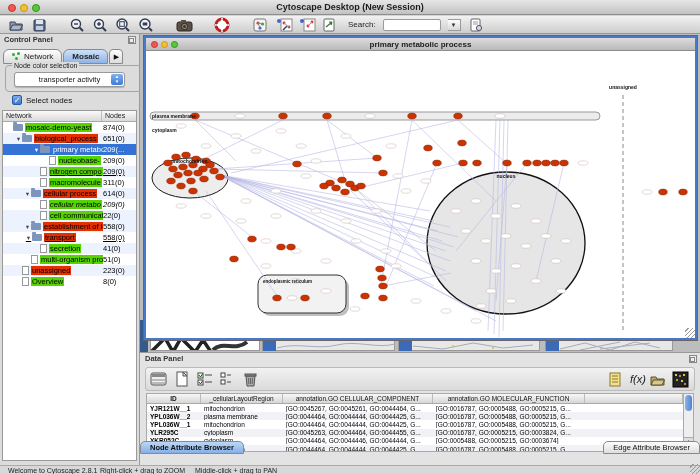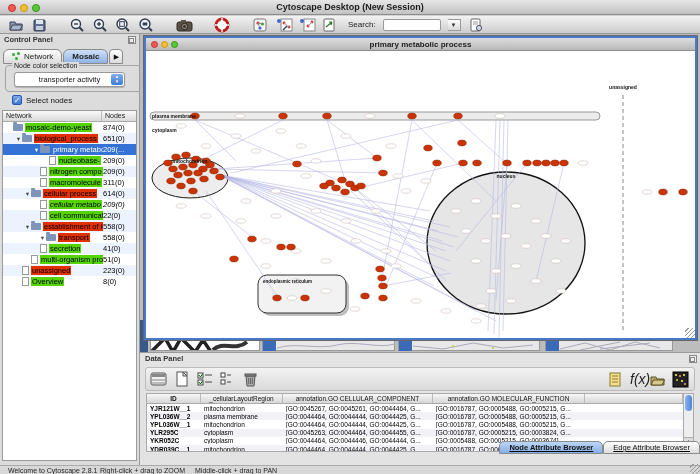--- a/index.html
+++ b/index.html
@@ -100,21 +100,21 @@
   .dp-tr div { padding:0 3px; overflow:hidden; white-space:nowrap; color:#000; }
   .c0 { width:54px; font-weight:bold; }
   .c1 { width:82px; }
   .c2 { width:150px; }
   .c3 { width:152px; }
   .c4 { flex:1; }
   .dp-scroll { position:absolute; right:6px; top:40px; width:11px; height:59px; background:#eee; border:1px solid #aaa; }
   .dp-thumb { position:absolute; left:1px; top:1px; width:7px; height:16px; border-radius:4px; background:linear-gradient(90deg,#8ab4ea,#4d84d8); }
   .dp-arrows { position:absolute; left:0; bottom:0; width:9px; height:14px; background:#ddd; border-top:1px solid #aaa;
     font-size:5px; line-height:7px; text-align:center; color:#333; }
-  .dp-tabs { position:absolute; left:0; right:0; bottom:0; height:24px; display:flex; justify-content:flex-end;text-decoration:underline; }
+  .dp-tabs { position:absolute; left:0; right:0; bottom:0; height:24px; display:flex; justify-content:space-between; }
   .dp-tab { height:13px; border:1px solid #8a8a8a; border-radius:5px 5px 0 0; background:linear-gradient(#fcfcfc,#dedede);
     font-size:7.5px; padding:0 9px; line-height:12px; color:#111; }
   .dp-tab.active { background:linear-gradient(#bcd6f5,#85b0e6); font-weight:bold; }
 
   
   .status-bar { position:absolute; left:0; top:465px; width:700px; height:9px; background:#d8d8d8; border-top:1px solid #aaa; }
   .status-bar span { position:absolute; font-size:7px; color:#222; top:0.5px; }
   .st0 { left:8px; } .st1 { left:100px; } .st2 { left:195px; }
 </style>
 </head>
@@ -269,21 +269,21 @@
             <span class="tr-folder"></span>
             <span class="tr-label"><span>primary metabol</span></span>
             <span class="tr-count">209(...</span>
           </div>
           <div class="tree-row" style="padding-left: 39px;">
             <span class="tr-arrow"></span>
             <span class="tr-file"></span>
             <span class="tr-label"><span class="tag-green">nucleobase-</span></span>
             <span class="tr-count">209(0)</span>
           </div>
-          <div class="tree-row stripe" style="padding-left: 30px;">
+          <div class="tree-row stripe" style="padding-left: 30px; text-decoration: underline;">
             <span class="tr-arrow"></span>
             <span class="tr-file"></span>
             <span class="tr-label"><span class="tag-green">nitrogen compo</span></span>
             <span class="tr-count">209(0)</span>
           </div>
           <div class="tree-row" style="padding-left: 30px;">
             <span class="tr-arrow"></span>
             <span class="tr-file"></span>
             <span class="tr-label"><span class="tag-green">macromolecule</span></span>
             <span class="tr-count">311(0)</span>
@@ -305,21 +305,21 @@
             <span class="tr-file"></span>
             <span class="tr-label"><span class="tag-green">cell communicat</span></span>
             <span class="tr-count">22(0)</span>
           </div>
           <div class="tree-row stripe" style="padding-left: 21px;">
             <span class="tr-arrow">▼</span>
             <span class="tr-folder"></span>
             <span class="tr-label"><span class="tag-red">establishment of lo</span></span>
             <span class="tr-count">558(0)</span>
           </div>
-          <div class="tree-row" style="padding-left: 36px;">
+          <div class="tree-row" style="padding-left: 22px; text-decoration: underline;">
             <span class="tr-arrow">▼</span>
             <span class="tr-folder"></span>
             <span class="tr-label"><span class="tag-red">transport</span></span>
             <span class="tr-count">558(0)</span>
           </div>
           <div class="tree-row stripe" style="padding-left: 30px;">
             <span class="tr-arrow"></span>
             <span class="tr-file"></span>
             <span class="tr-label"><span class="tag-green">secretion</span></span>
             <span class="tr-count">41(0)</span>
@@ -603,21 +603,21 @@
             <line x1="8.5" y1="7" x2="8.5" y2="13" stroke="#666"></line>
             <line x1="10.5" y1="7" x2="10.2" y2="13" stroke="#666"></line>
           </svg></span>
       <span class="dp-spacer"></span>
       <span class="dpi"><svg width="16" height="17">
             <rect x="3" y="2" width="10" height="13" fill="#f3e08a" stroke="#8a7a30"></rect>
             <line x1="5" y1="5" x2="11" y2="5" stroke="#8a7a30"></line>
             <line x1="5" y1="8" x2="11" y2="8" stroke="#8a7a30"></line>
             <line x1="5" y1="11" x2="11" y2="11" stroke="#8a7a30"></line>
           </svg></span>
-      <span class="dpi" style="width:14px;font-style:italic;font-size:14px;line-height:17px;color:#222">f(x)</span>
+      <span class="dpi" style="width:14px;font-style:italic;font-size:11px;line-height:17px;color:#222">f(x)</span>
       <span class="dpi"><svg width="18" height="17">
             <path d="M2 6 h5 l1 2 h7 v6 H2 z" fill="#b9a86a" stroke="#5c5226"></path>
             <path d="M2 14 l2.5-5 h11 l-2.5 5 z" fill="#d6c98e" stroke="#5c5226"></path>
           </svg></span>
       <span class="dpi"><svg width="17" height="17">
             <rect x="1" y="1" width="15" height="15" fill="#222" stroke="#000"></rect>
             <rect x="3" y="3" width="2" height="2" fill="#d8c24a"></rect>
             <rect x="7" y="4" width="2" height="2" fill="#b84"></rect>
             <rect x="11" y="3" width="2" height="2" fill="#d8c24a"></rect>
             <rect x="4" y="8" width="2" height="2" fill="#9a3"></rect>

